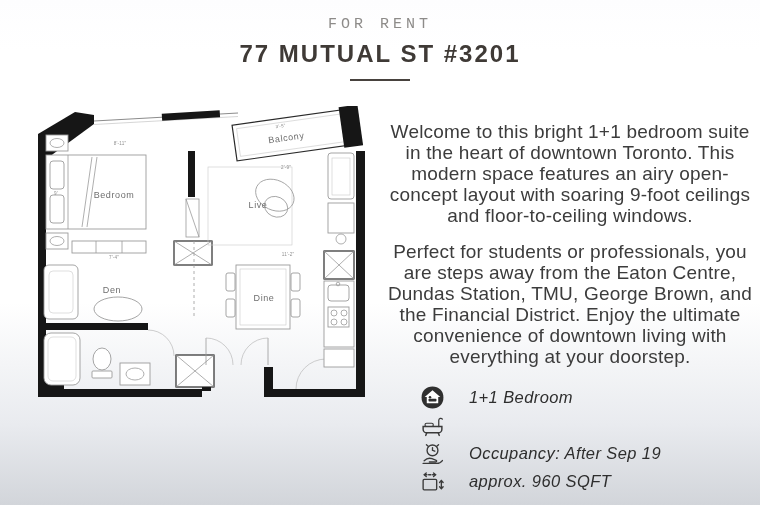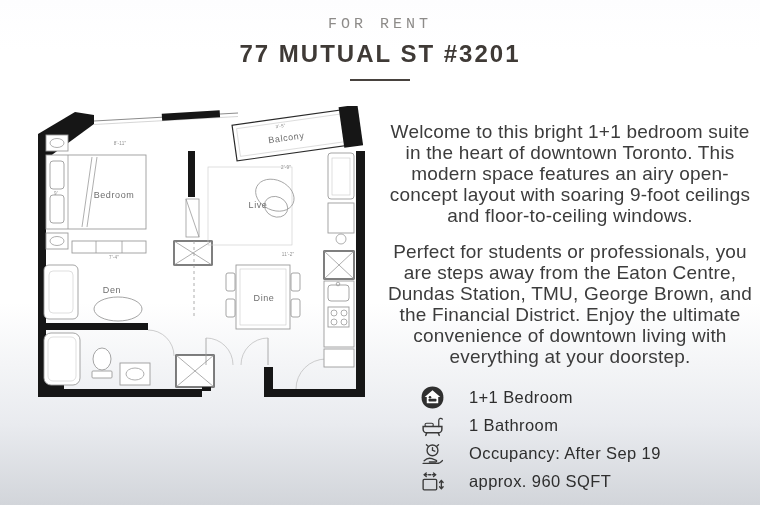--- a/index.html
+++ b/index.html
@@ -24,21 +24,21 @@
   .furn-light { fill:none; stroke:#c9c9c9; stroke-width:.6; }
   .fixture { fill:#ffffff; stroke:#222222; stroke-width:1.15; }
   .thin { fill:none; stroke:#9b9b9b; stroke-width:.8; }
   .arc { fill:none; stroke:#b9b9b9; stroke-width:.7; }
   
   .right-col { position:absolute; left:386px; top:99px; width:368px; text-align:center; }
   .headline { font-size:14px; font-weight:700; letter-spacing:.3px; color:var(--accent,#e39a3b); }
   .para { margin-top:22px; font-size:19px; line-height:21px; color:#3c3c3c; letter-spacing:.2px; }
   .para + .para { margin-top:15px; }
   .features { margin:18px 0 0 34px; display:flex; flex-direction:column; gap:4px; }
-  .feat { display:flex; align-items:center; height:24px; }
+  .feat { display:flex; align-items:center; height:24px;font-style:italic; }
   .feat .ic { width:25px; height:25px; flex:0 0 25px; margin-right:24px; }
   .feat .lbl { font-size:16.5px; color:#2e2e2e; letter-spacing:.4px; text-align:left; white-space:nowrap; }
 </style>
 </head>
 <body>
 
 <div class="page">
 
   <div class="header">
     <div class="for-rent">FOR RENT</div>
@@ -191,21 +191,20 @@
       </div>
 
       <div class="feat">
         <svg class="ic" viewBox="0 0 24 24" fill="none" stroke="#3a3a3a" stroke-width="1.4" stroke-linecap="round">
           <path d="M3 13 H21 V15.5 A3.5 3.5 0 0 1 17.5 19 H6.5 A3.5 3.5 0 0 1 3 15.5 Z"></path>
           <rect x="4.8" y="9.8" width="8" height="3.2" rx="1.6" stroke-width="1.1"></rect>
           <path d="M18 13 V7 A2 2 0 0 1 21.5 5.8" stroke-width="1.2"></path>
           <line x1="6.5" y1="19" x2="5.5" y2="21.5"></line>
           <line x1="17.5" y1="19" x2="18.5" y2="21.5"></line>
         </svg>
-        <span class="lbl">1 Bathroom</span>
       </div>
 
       <div class="feat">
         <svg class="ic" viewBox="0 0 24 24" fill="none" stroke="#3a3a3a" stroke-width="1.3" stroke-linecap="round">
           <circle cx="12" cy="9" r="5.2"></circle>
           <path d="M12 6.3 V9 L14.2 9.8"></path>
           <path d="M7.6 4.8 L6.2 3.6 M16.4 4.8 L17.8 3.6"></path>
           <path d="M4 19 Q7.5 15.5 11.5 17 L15 18.3 Q16.8 19 15.3 20.2 H9"></path>
           <path d="M3 21.5 H16 Q19.5 21.5 21.5 18.8"></path>
         </svg>

